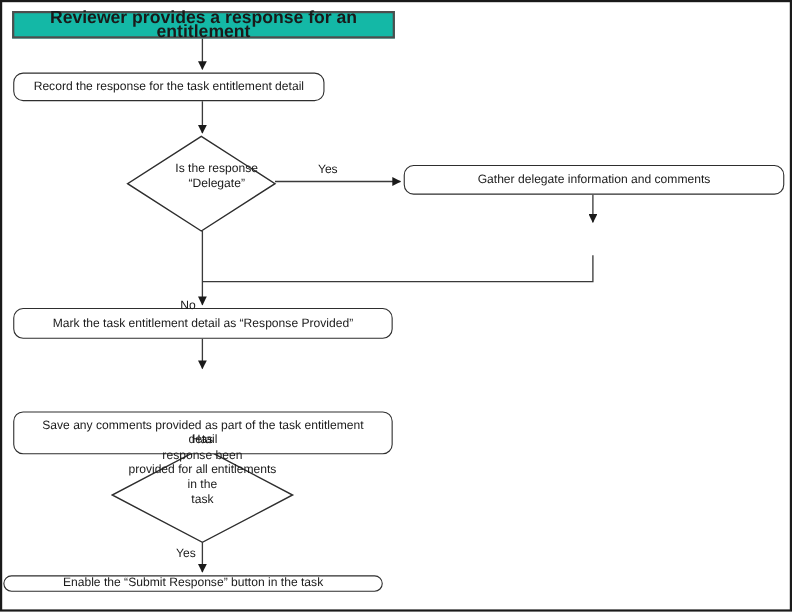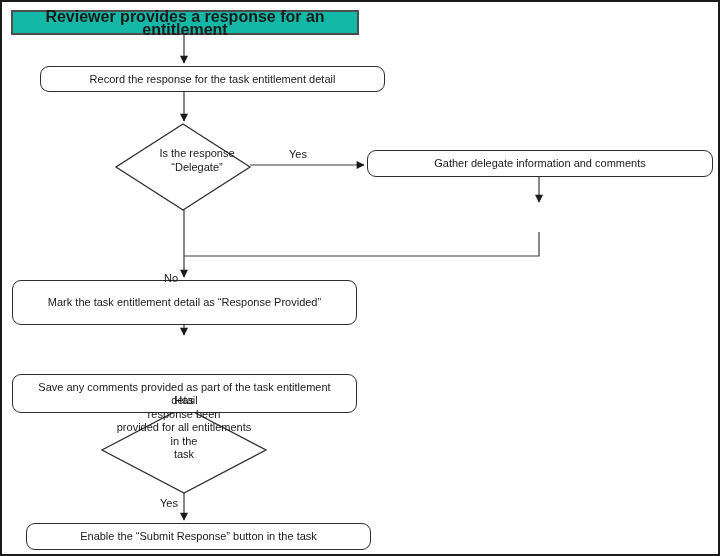--- a/index.html
+++ b/index.html
@@ -80,31 +80,31 @@
       <path d="M182,491 L182,518" marker-end="url(#arrow)"></path>
     </g>
     <g fill="#ffffff" stroke="#2e2e2e" stroke-width="1.3">
       <polygon points="181,122 248,165 181,208 114,165"></polygon>
       <polygon points="182,405 264,448 182,491 100,448"></polygon>
     </g>
   </svg>
 
   <div class="node start-node" style="left:9px; top:8px; width:348px; height:25px;">Reviewer provides a response for an entitlement</div>
 
-  <div class="node process-node" style="left:10px; top:64px; width:345px; height:26px;margin-left:28px;">Record the response for the task entitlement detail</div>
+  <div class="node process-node" style="left:10px; top:64px; width:283px; height:26px;">Record the response for the task entitlement detail</div>
 
   <div class="node process-node" style="left:365px; top:148px; width:346px; height:27px;">Gather delegate information and comments</div>
 
 
-  <div class="node process-node" style="left:10px; top:278px; width:345px; height:45px;">Mark the task entitlement detail as “Response Provided”</div>
+  <div class="node process-node" style="left:10px; top:278px; width:345px; height:28px;">Mark the task entitlement detail as “Response Provided”</div>
 
   <div class="node process-node" style="left:10px; top:336px; width:345px; height:39px;margin-top:36px;">Save any comments provided as part of the task entitlement
 detail</div>
 
-  <div class="node process-node" style="left:24px; top:521px; width:345px; height:27px;">Enable the “Submit Response” button in the task</div>
+  <div class="node process-node" style="left:1px; top:521px; width:345px; height:15px;">Enable the “Submit Response” button in the task</div>
 
   <div class="diamond-label" style="left:125px; top:145px; width:140px;">Is the response
 “Delegate”</div>
 
   <div class="diamond-label" style="left:97px; top:392px; width:170px;">Has
 response been
 provided for all entitlements
 in the
 task</div>
 

